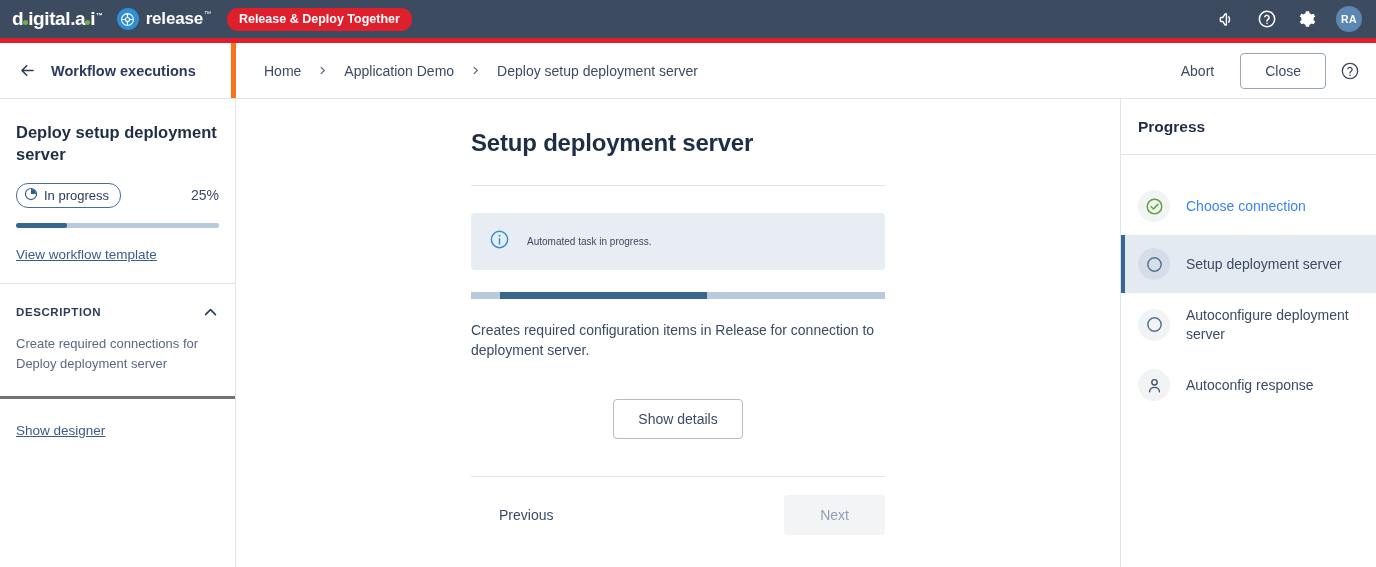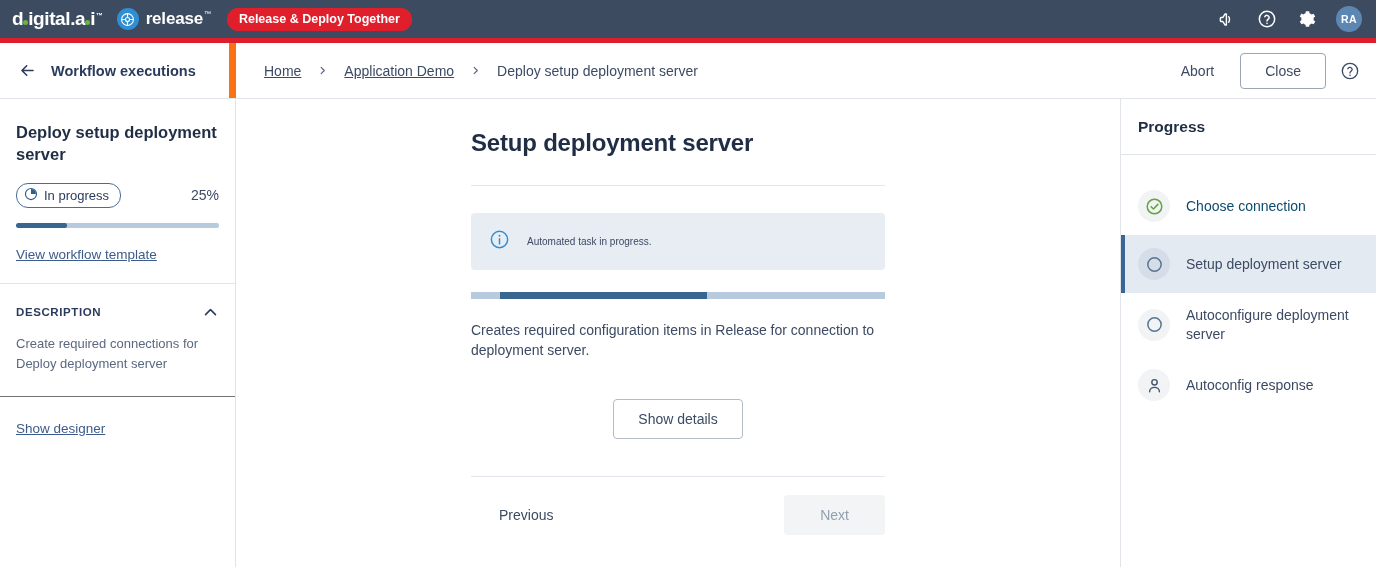--- a/index.html
+++ b/index.html
@@ -61,28 +61,28 @@
   .subheader {
     height: 56px; flex: 0 0 56px; margin-top: 5px;
     display: flex; align-items: center;
     border-bottom: 1px solid #e1e4e8;
     background: #ffffff;
   }
   .sub-left {
     width: 236px; flex: 0 0 236px; height: 100%;
     display: flex; align-items: center; gap: 14px;
     padding-left: 18px;
-    border-right: 7px solid #f97316;
+    border-right: 5px solid #f97316;
   }
   .back-arrow { color: #2a3b5c; display: flex; }
   .sub-left-title { font-size: 14.5px; font-weight: bold; color: #2a3b5c; }
 
   .breadcrumb { display: flex; align-items: center; padding-left: 12px; gap: 0; }
   .crumb { font-size: 14px; color: #3c4a63; padding: 0 16px; white-space: nowrap; }
-  .crumb.link { text-decoration: underline; }
+  .crumb.link { }
   .crumb-sep { color: #56637a; font-size: 13px; display: flex; align-items: center; }
 
   .sub-right { margin-left: auto; display: flex; align-items: center; gap: 0; padding-right: 16px; }
   .btn-text {
     font-size: 14px; color: #3c4a63; background: none; border: none;
     padding: 8px 14px; font-family: inherit; cursor: pointer;
   }
   .btn-outline {
     font-size: 14px; color: #3c4a63; background: #fff;
     border: 1px solid #9aa5b5; border-radius: 4px;
@@ -110,21 +110,21 @@
     padding: 3px 11px 3px 7px;
     font-size: 13px; color: #2a3b5c;
   }
   .pct { margin-left: auto; font-size: 14px; color: #3c4a63; }
   .bar-track { height: 5px; background: #b8cadd; border-radius: 2px; margin-top: 15px; overflow: hidden; }
   .bar-fill { height: 100%; background: #38668f; border-radius: 2px; }
   .link-blue {
     display: inline-block; margin-top: 19px;
     font-size: 13.5px; color: #3c5b8a; text-decoration: underline; cursor: pointer;
   }
-  .lp-desc { padding: 20px 16px 22px; border-bottom: 1px solid #737373; }
+  .lp-desc { padding: 20px 16px 22px; border-bottom: 3px solid #737373; }
   .lp-desc-head { display: flex; align-items: center; justify-content: space-between; }
   .lp-desc-label { font-size: 11.5px; font-weight: bold; letter-spacing: 0.6px; color: #2a3b5c; }
   .chev { color: #2a3b5c; display: flex; cursor: pointer; }
   .lp-desc-text { margin-top: 13px; font-size: 13px; color: #5b6880; line-height: 1.55; }
   .lp-foot { padding: 22px 16px; }
 
   
   .center { flex: 1 1 auto; display: flex; justify-content: center; overflow: hidden; background: #fff; }
   .stage { width: 414px; padding-top: 30px; }
   .stage-title { font-size: 24px; font-weight: bold; color: #1f2d45; letter-spacing: -0.2px; }
@@ -175,21 +175,21 @@
     content: ""; position: absolute; left: 0; top: 0; bottom: 0;
     width: 4px; background: #3a6594;
   }
   .rp-ic {
     width: 32px; height: 32px; border-radius: 50%;
     background: #f1f3f5; flex: 0 0 32px;
     display: flex; align-items: center; justify-content: center;
   }
   .rp-item.active .rp-ic { background: #d5dde8; }
   .rp-label { font-size: 14px; color: #3c4a63; line-height: 1.33; }
-  .rp-item.done .rp-label { color: #0c4a6e; }
+  .rp-item.done .rp-label { color: #3b82f6; }
 </style>
 </head>
 <body>
 
 <div class="topbar">
   <div class="brand-digital">
     <span>d<span class="logo-dot"></span>​igital.a<span class="logo-dot"></span>​i</span>
       <span class="tm">™</span>
   </div>
   <div class="brand-release">

